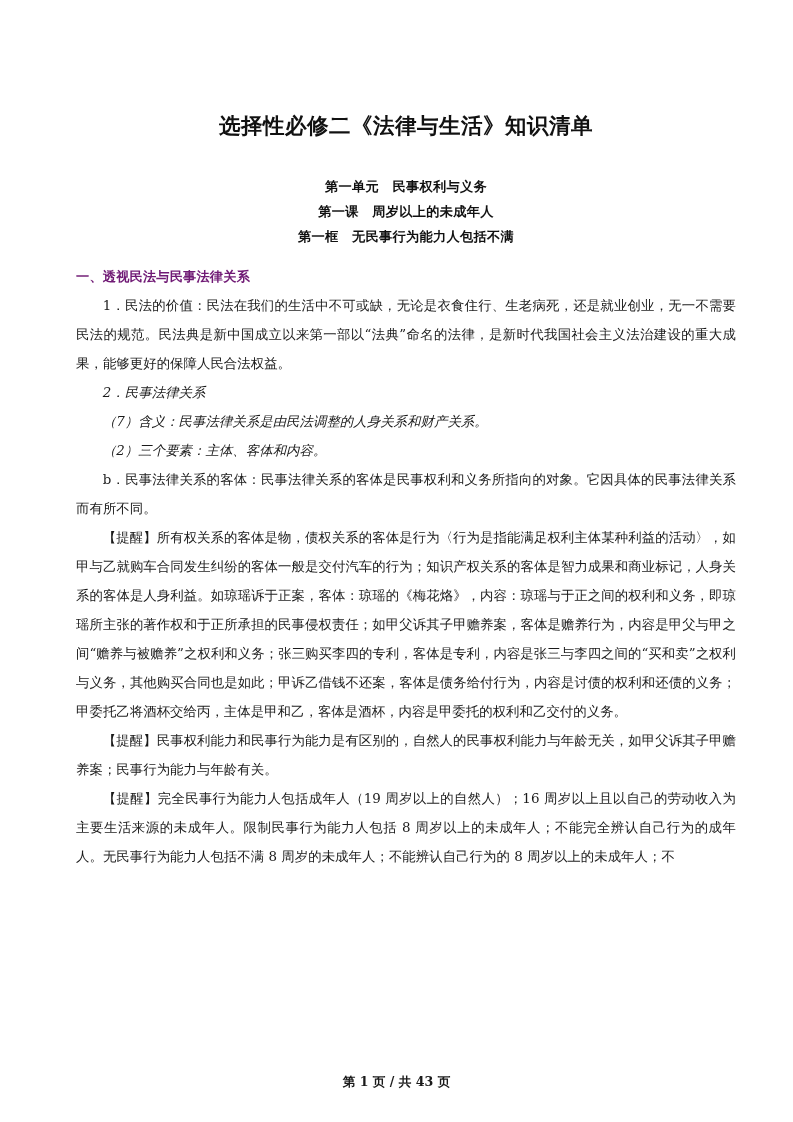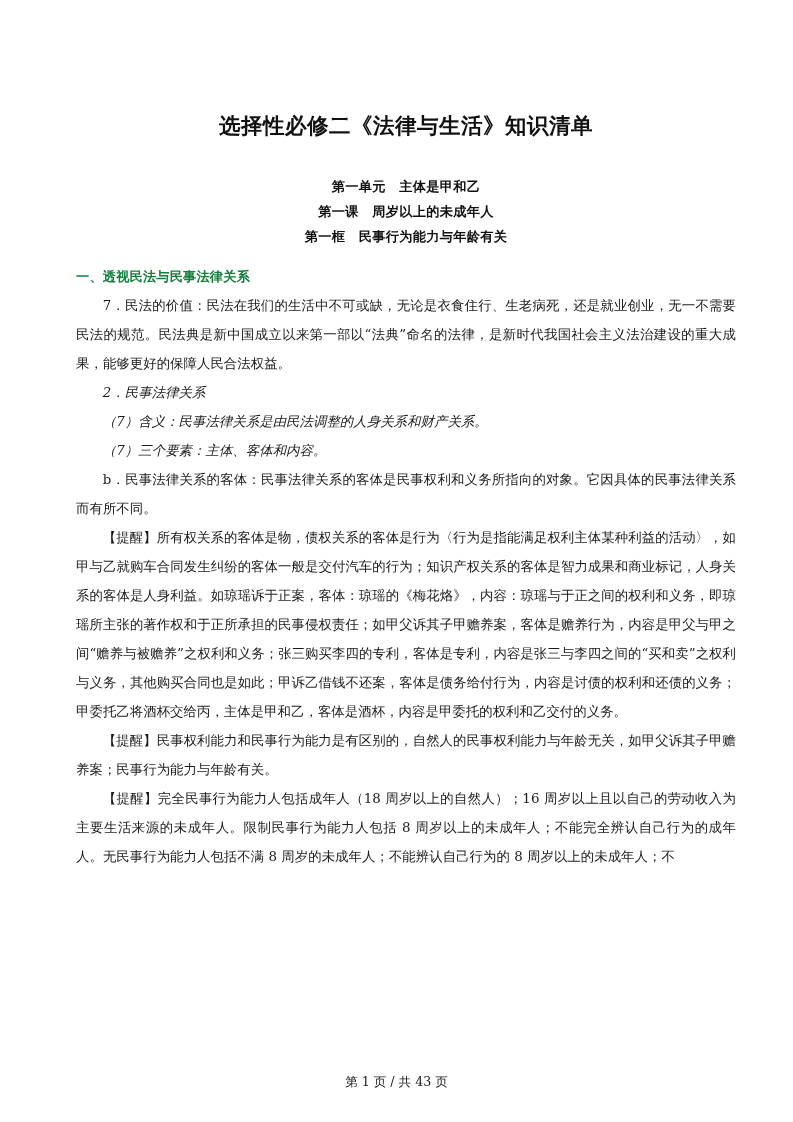--- a/index.html
+++ b/index.html
@@ -52,21 +52,21 @@
     letter-spacing: 0.3px;
     white-space: pre;
   }
 
   
   .section-heading {
     font-size: 13.2px;
     font-weight: bold;
     line-height: 29px;
     margin-top: 13px;
-    color: #15803d;
+    color: #701a75;
     letter-spacing: 0.2px;
   }
 
   
   .para {
     font-size: 13.4px;
     line-height: 29px;
     text-align: justify;
     text-justify: inter-ideograph;
     text-indent: 2em;
@@ -83,43 +83,44 @@
   .footer {
     position: absolute;
     left: 0;
     right: 0;
     top: 1056px;
     text-align: center;
     font-size: 12.6px;
     line-height: 20px;
     color: #1a1a1a;
     white-space: pre;
+    font-weight: bold;
   }
 </style>
 </head>
 <body>
 
 <div class="page">
   <div class="content">
 
     <h1 class="doc-title">选择性必修二《法律与生活》知识清单</h1>
 
     <div class="head-block">
-      <div class="head-line">第一单元　主体是甲和乙</div>
+      <div class="head-line">第一单元　民事权利与义务</div>
       <div class="head-line">第一课　周岁以上的未成年人</div>
-      <div class="head-line">第一框　民事行为能力与年龄有关</div>
+      <div class="head-line">第一框　无民事行为能力人包括不满</div>
     </div>
 
     <div class="section-heading">一、透视民法与民事法律关系</div>
 
-    <p class="para">7．民法的价值：民法在我们的生活中不可或缺，无论是衣食住行、生老病死，还是就业创业，无一不需要民法的规范。民法典是新中国成立以来第一部以“法典”命名的法律，是新时代我国社会主义法治建设的重大成果，能够更好的保障人民合法权益。</p>
+    <p class="para">1．民法的价值：民法在我们的生活中不可或缺，无论是衣食住行、生老病死，还是就业创业，无一不需要民法的规范。民法典是新中国成立以来第一部以“法典”命名的法律，是新时代我国社会主义法治建设的重大成果，能够更好的保障人民合法权益。</p>
     <p class="para tight">2．民事法律关系</p>
     <p class="para tight">（7）含义：民事法律关系是由民法调整的人身关系和财产关系。</p>
-    <p class="para tight">（7）三个要素：主体、客体和内容。</p>
+    <p class="para tight">（2）三个要素：主体、客体和内容。</p>
     <p class="para">b．民事法律关系的客体：民事法律关系的客体是民事权利和义务所指向的对象。它因具体的民事法律关系而有所不同。</p>
     <p class="para">【提醒】所有权关系的客体是物，债权关系的客体是行为〈行为是指能满足权利主体某种利益的活动〉，如甲与乙就购车合同发生纠纷的客体一般是交付汽车的行为；知识产权关系的客体是智力成果和商业标记，人身关系的客体是人身利益。如琼瑶诉于正案，客体：琼瑶的《梅花烙》，内容：琼瑶与于正之间的权利和义务，即琼瑶所主张的著作权和于正所承担的民事侵权责任；如甲父诉其子甲赡养案，客体是赡养行为，内容是甲父与甲之间“赡养与被赡养”之权利和义务；张三购买李四的专利，客体是专利，内容是张三与李四之间的“买和卖”之权利与义务，其他购买合同也是如此；甲诉乙借钱不还案，客体是债务给付行为，内容是讨债的权利和还债的义务；甲委托乙将酒杯交给丙，主体是甲和乙，客体是酒杯，内容是甲委托的权利和乙交付的义务。</p>
     <p class="para">【提醒】民事权利能力和民事行为能力是有区别的，自然人的民事权利能力与年龄无关，如甲父诉其子甲赡养案；民事行为能力与年龄有关。</p>
-    <p class="para">【提醒】完全民事行为能力人包括成年人（18 周岁以上的自然人）；16 周岁以上且以自己的劳动收入为主要生活来源的未成年人。限制民事行为能力人包括 8 周岁以上的未成年人；不能完全辨认自己行为的成年人。无民事行为能力人包括不满 8 周岁的未成年人；不能辨认自己行为的 8 周岁以上的未成年人；不</p>
+    <p class="para">【提醒】完全民事行为能力人包括成年人（19 周岁以上的自然人）；16 周岁以上且以自己的劳动收入为主要生活来源的未成年人。限制民事行为能力人包括 8 周岁以上的未成年人；不能完全辨认自己行为的成年人。无民事行为能力人包括不满 8 周岁的未成年人；不能辨认自己行为的 8 周岁以上的未成年人；不</p>
 
   </div>
 
   <div class="footer">第 1 页 / 共 43 页</div>
 </div>
 
 </body></html>

